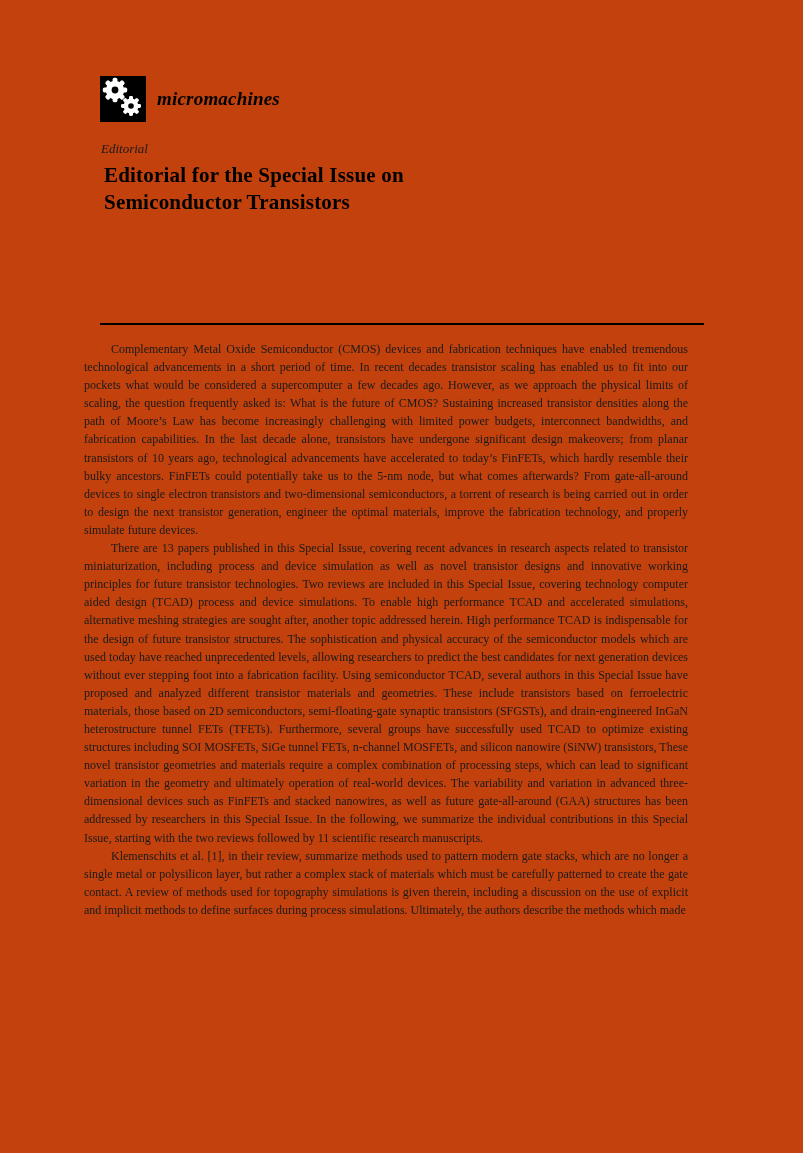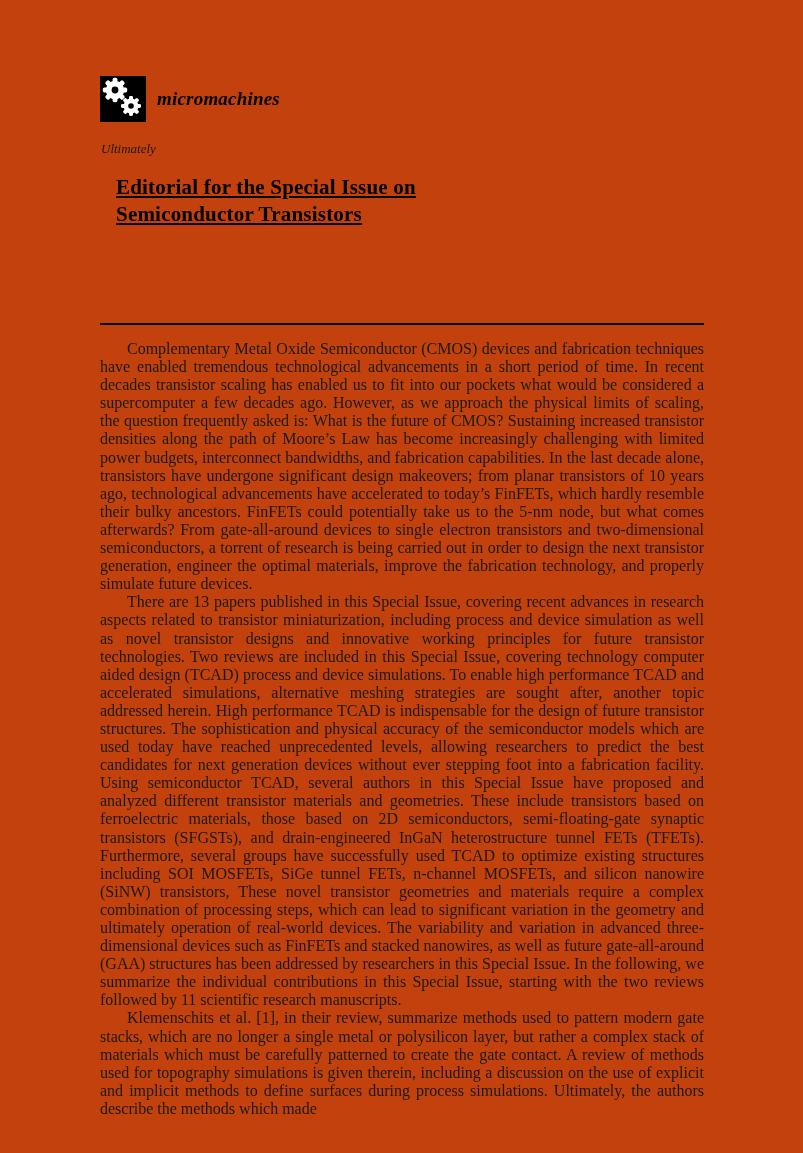--- a/index.html
+++ b/index.html
@@ -43,44 +43,43 @@
     left: 101px;
     top: 141px;
     font-size: 13px;
     font-style: italic;
     color: #1a1a1a;
   }
   .title {
     position: absolute;
     left: 100px;
     top: 158px;
-    margin: 16px;
+    margin: 4px;
     font-size: 21px;
     font-weight: bold;
     line-height: 27px;
     color: #000000;
     letter-spacing: 0.2px;
-    text-decoration: underline;
   }
   .title .title-line { display: block; }
   .divider {
     position: absolute;
     left: 100px;
     top: 323px;
     width: 604px;
     height: 2px;
     background: #000000;
     border: none;
   }
   .body-text {
     position: absolute;
-    left: 100px;
+    left: 84px;
     top: 340px;
     width: 604px;
-    font-size: 16px;
+    font-size: 12px;
     line-height: 18.1px;
     text-align: justify;
     color: #1a1a1a;
   }
   .body-text p {
     margin: 0;
     text-indent: 27px;
   }
 </style>
 </head>
@@ -110,21 +109,21 @@
           <rect x="-2" y="-10" width="4" height="20" rx="1.4" transform="rotate(90)"></rect>
           <rect x="-2" y="-10" width="4" height="20" rx="1.4" transform="rotate(135)"></rect>
           <circle r="7.4"></circle>
         </g>
         <circle r="2.8" fill="#000000"></circle>
       </g>
     </svg>
     <span class="logo-name">micromachines</span>
   </div>
 
-  <div class="article-type">Ultimately</div>
+  <div class="article-type">Editorial</div>
 
   <h1 class="title">
     <span class="title-line">Editorial for the Special Issue on</span>
     <span class="title-line">Semiconductor Transistors</span>
   </h1>
 
   <div class="divider"></div>
 
   <div class="body-text">
     <p>Complementary Metal Oxide Semiconductor (CMOS) devices and fabrication techniques have enabled tremendous technological advancements in a short period of time. In recent decades transistor scaling has enabled us to fit into our pockets what would be considered a supercomputer a few decades ago. However, as we approach the physical limits of scaling, the question frequently asked is: What is the future of CMOS? Sustaining increased transistor densities along the path of Moore’s Law has become increasingly challenging with limited power budgets, interconnect bandwidths, and fabrication capabilities. In the last decade alone, transistors have undergone significant design makeovers; from planar transistors of 10 years ago, technological advancements have accelerated to today’s FinFETs, which hardly resemble their bulky ancestors. FinFETs could potentially take us to the 5-nm node, but what comes afterwards? From gate-all-around devices to single electron transistors and two-dimensional semiconductors, a torrent of research is being carried out in order to design the next transistor generation, engineer the optimal materials, improve the fabrication technology, and properly simulate future devices.</p>

